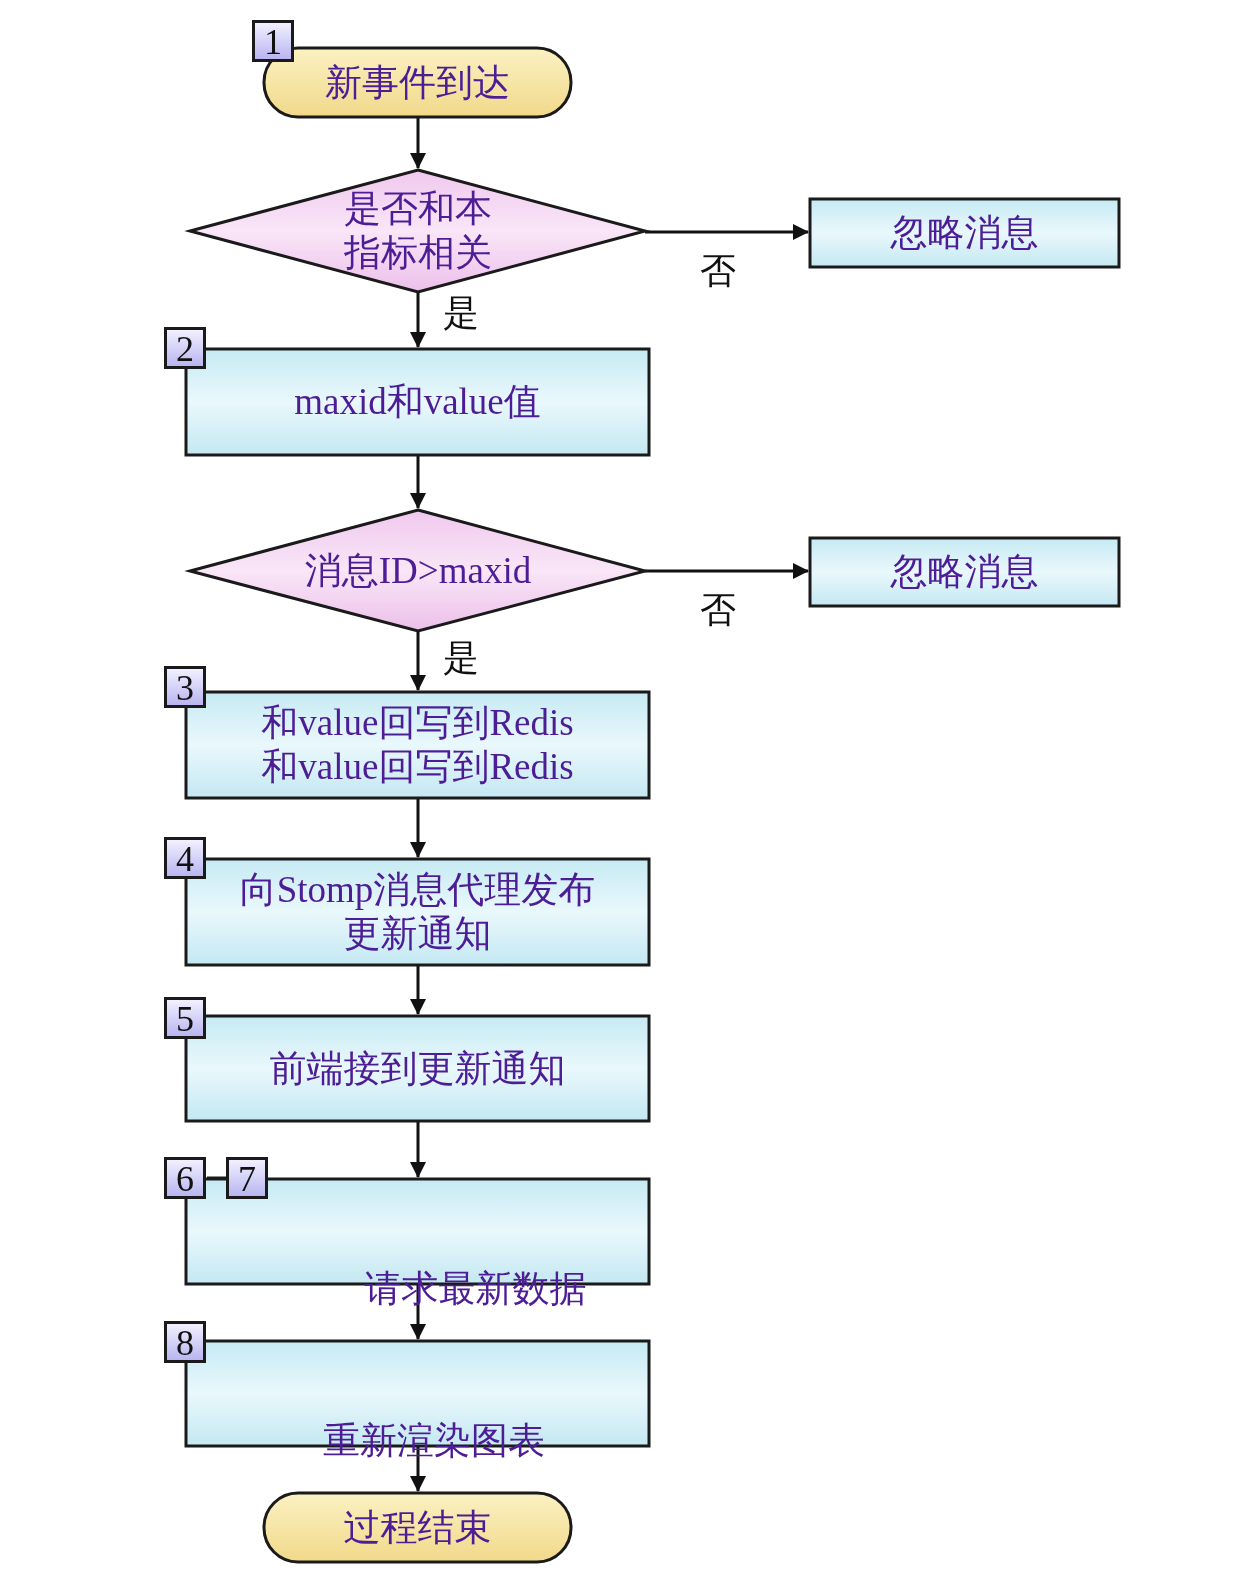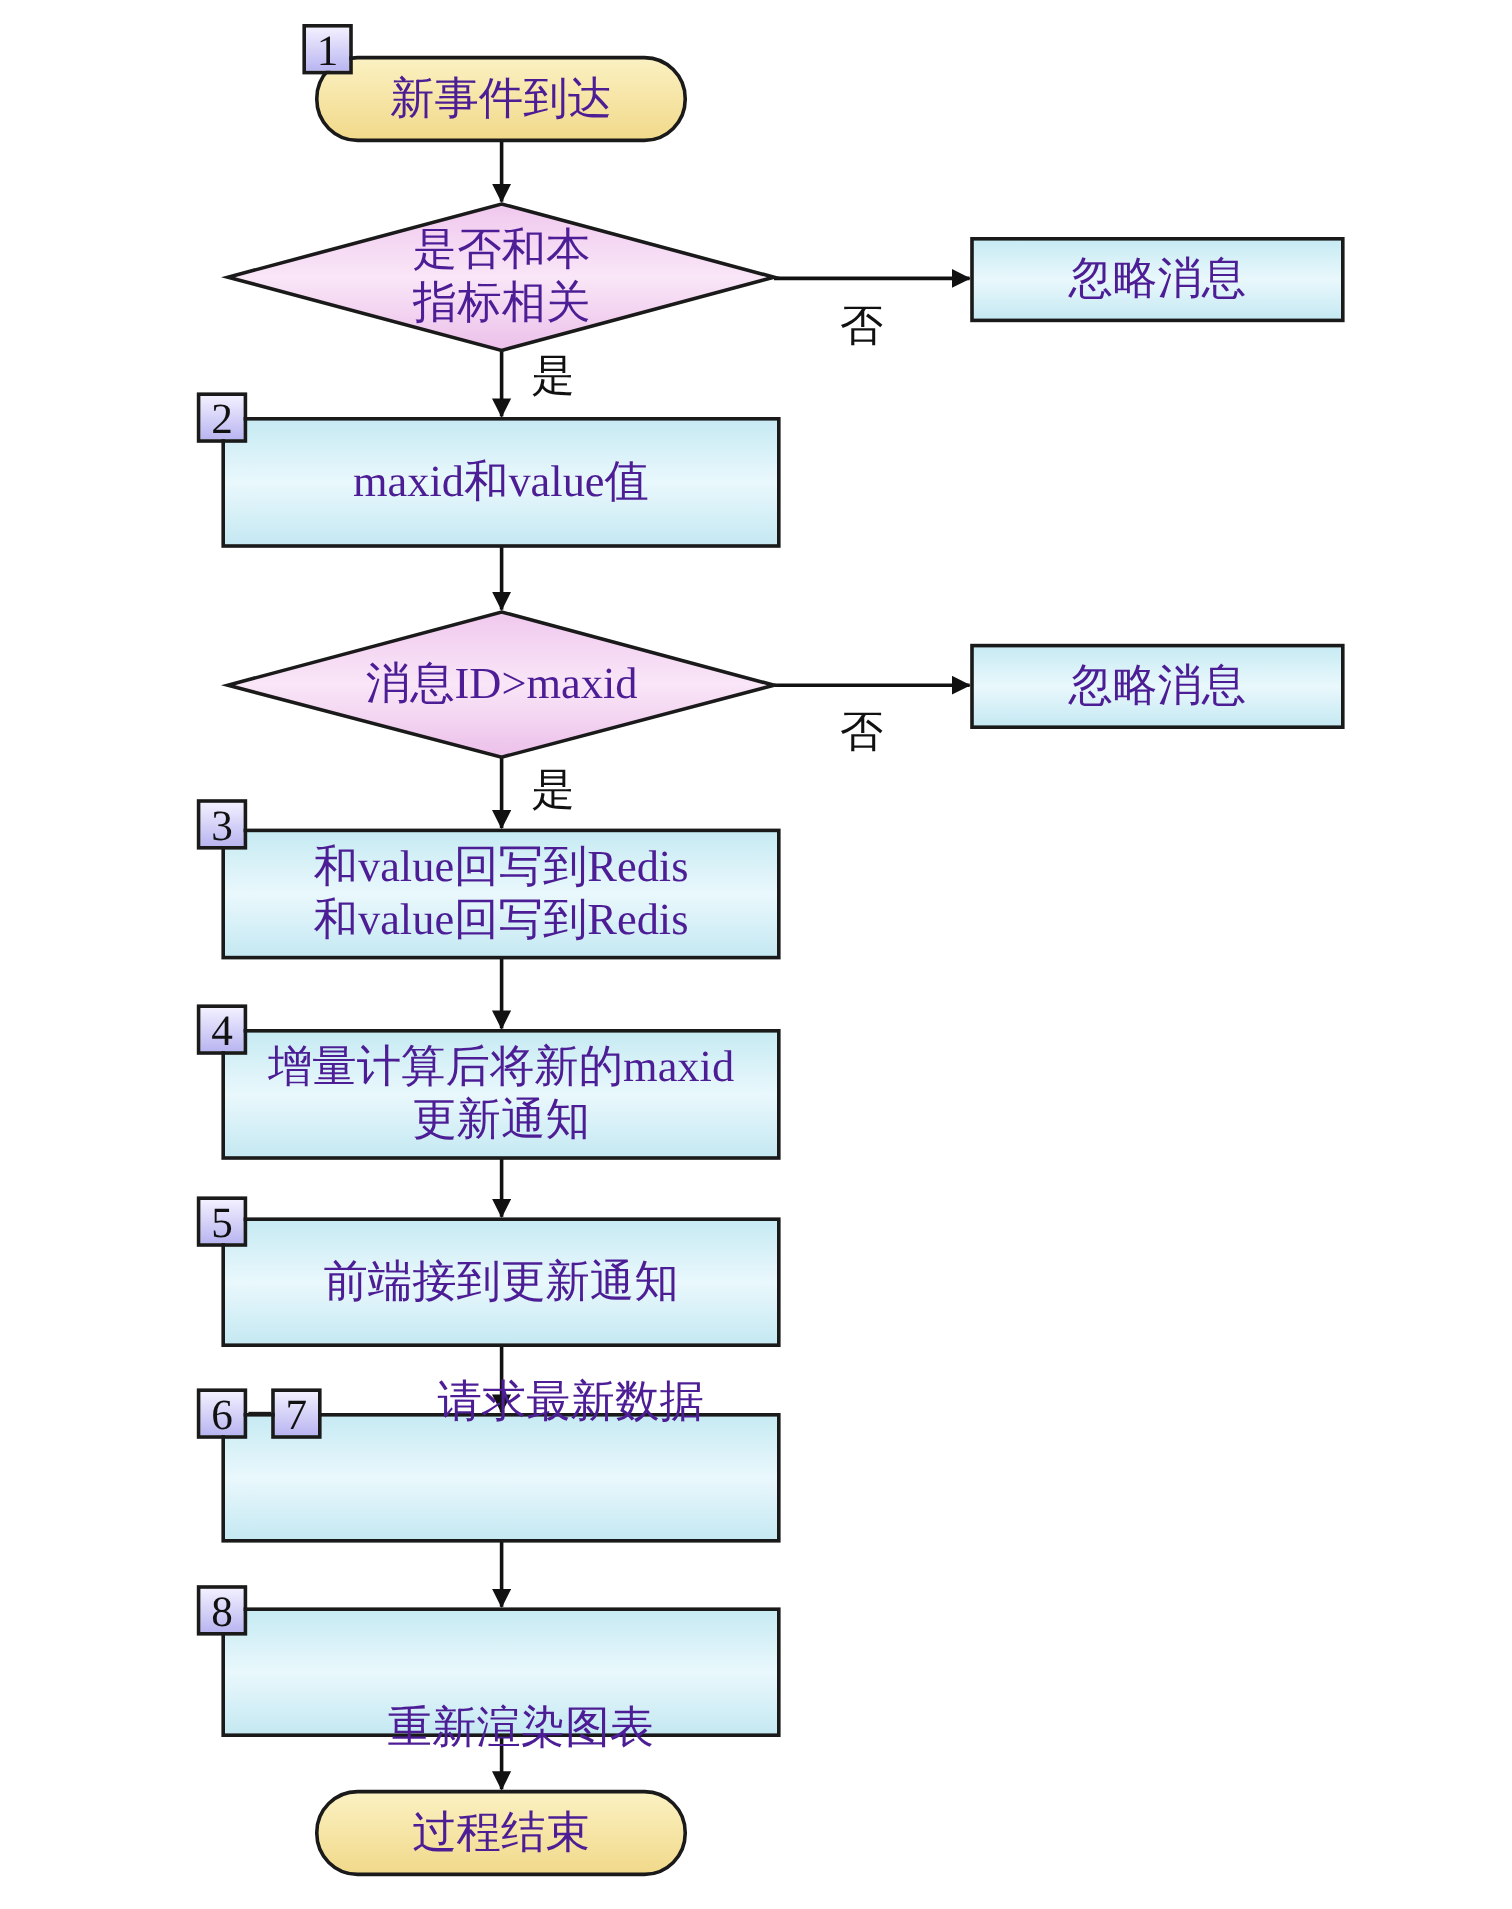--- a/index.html
+++ b/index.html
@@ -112,29 +112,29 @@
 <div class="node-text" style="left:810px; top:538px; width:309px; height:68px;">
   <span>忽略消息</span>
 </div>
 
 <div class="node-text" style="left:186px; top:700px; width:463px; height:90px;">
   <span>和value回写到Redis</span>
   <span>和value回写到Redis</span>
 </div>
 
 <div class="node-text" style="left:186px; top:867px; width:463px; height:90px;">
-  <span>增量计算后将新的maxid</span>
+  <span>向Stomp消息代理发布</span>
   <span>更新通知</span>
 </div>
 
 <div class="node-text" style="left:186px; top:1016px; width:463px; height:105px;justify-content:center;">
   <span>前端接到更新通知</span>
 </div>
 
-<div class="node-text" style="left:186px; top:1116px; width:547px; height:105px;padding-left:16px;">
+<div class="node-text" style="left:186px; top:1236px; width:547px; height:105px;padding-left:16px;">
   <span>请求最新数据</span>
 </div>
 
 <div class="node-text" style="left:186px; top:1388px; width:496px; height:105px;">
   <span>重新渲染图表</span>
 </div>
 
 <div class="node-text" style="left:264px; top:1493px; width:307px; height:69px;">
   <span>过程结束</span>
 </div>

